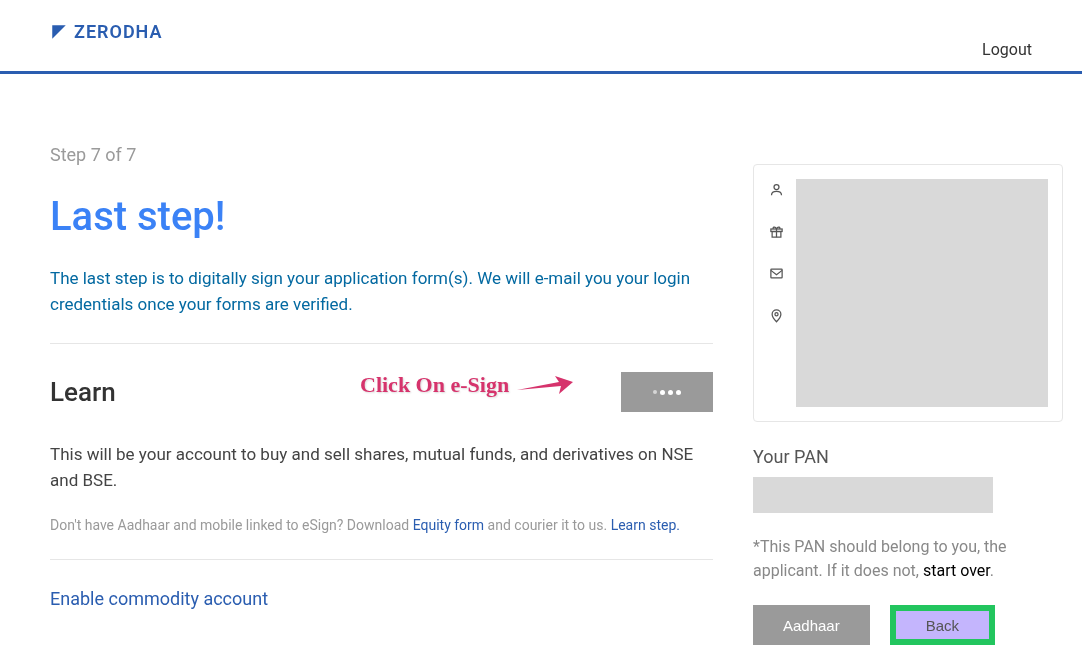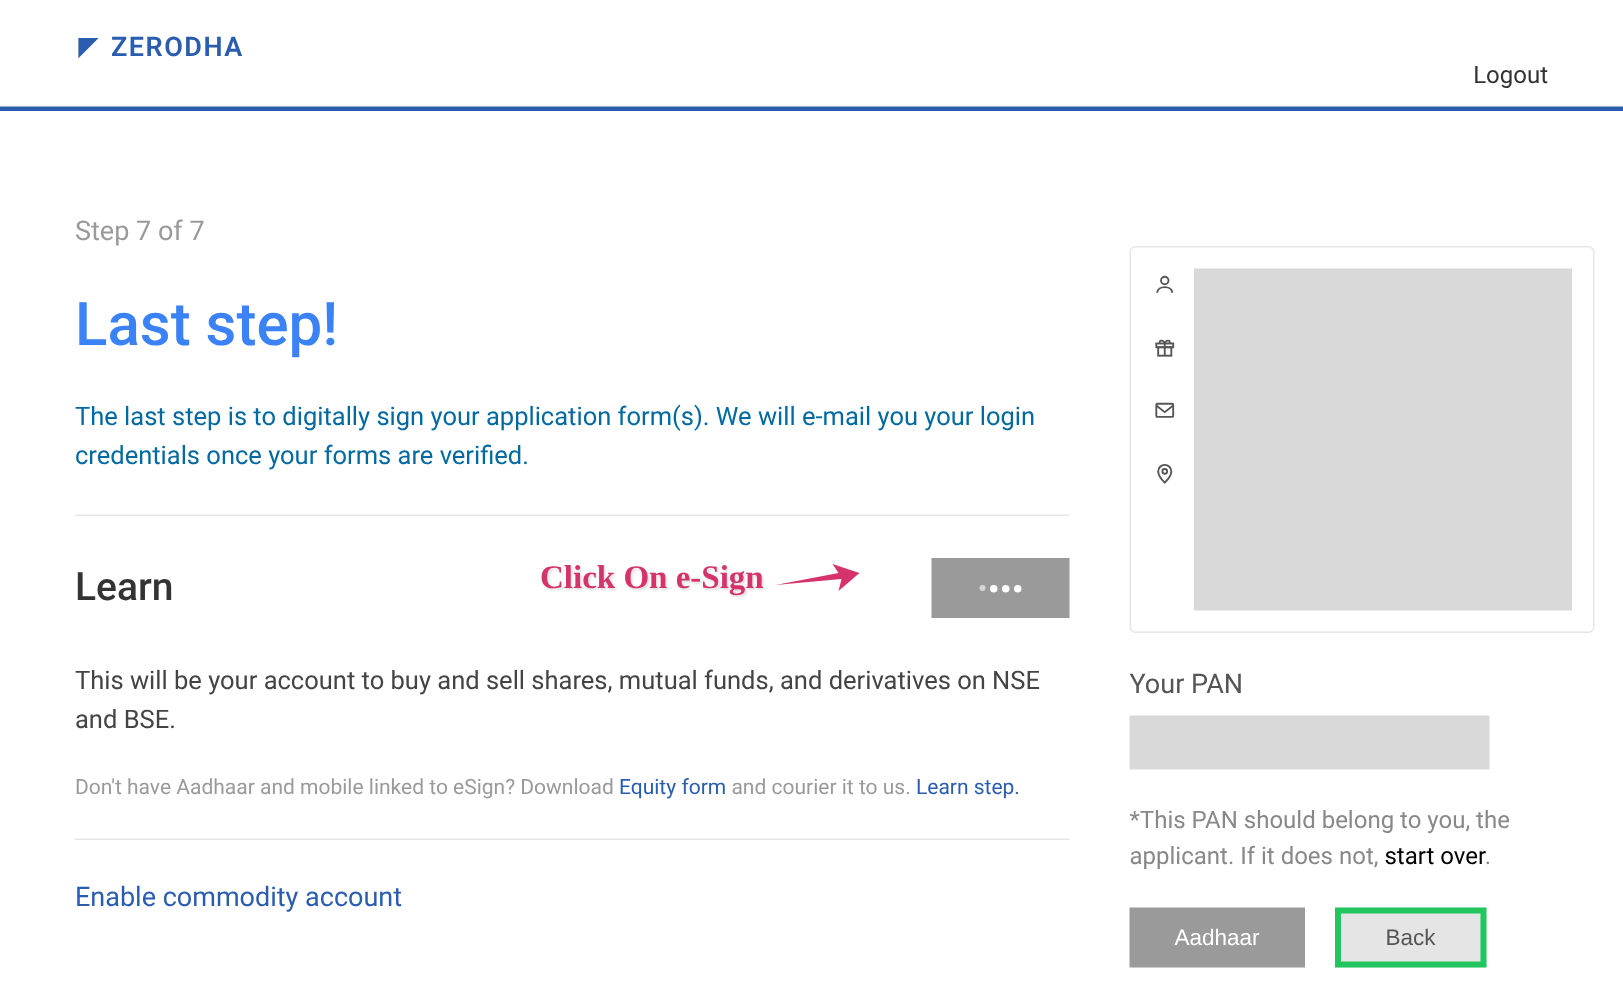--- a/index.html
+++ b/index.html
@@ -191,23 +191,23 @@
     cursor: pointer;
     display: flex;
     align-items: center;
     justify-content: center;
   }
   .btn-finish {
     background: #9a9a9a;
     color: #fff;
   }
   .btn-back {
-    background: #e5e5e5;
+    background: #c4b5fd;
     color: #555;
-    border: 4px solid #22c55e;
+    border: 6px solid #22c55e;
   }
 </style>
 </head>
 <body>
 
 <div class="header">
   <div class="logo">
     <svg viewBox="0 0 24 24">
       <path d="M3 3 H21 L3 21 Z" fill="#2a5db0"></path>
     </svg>

